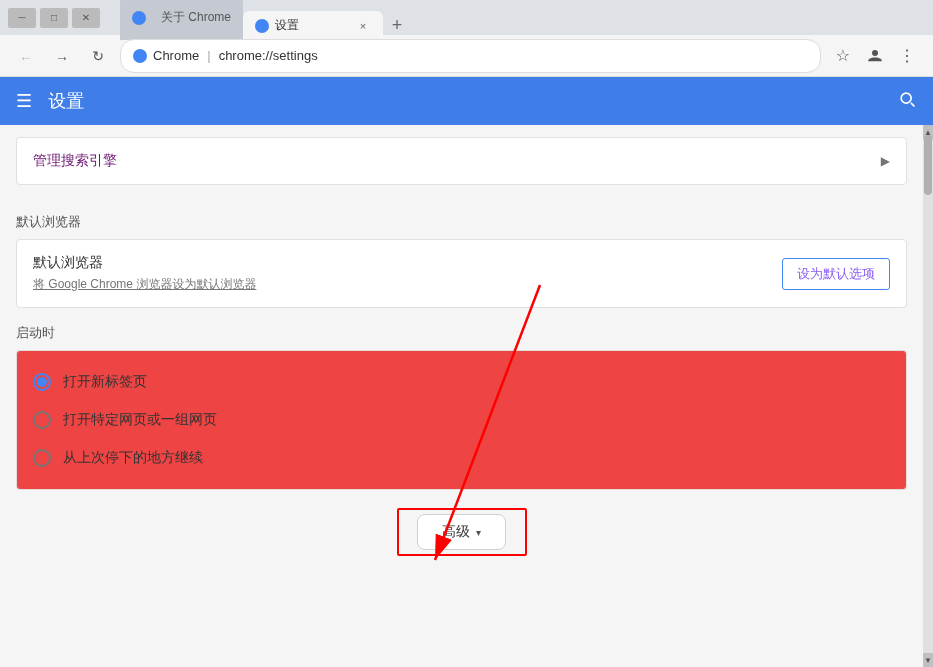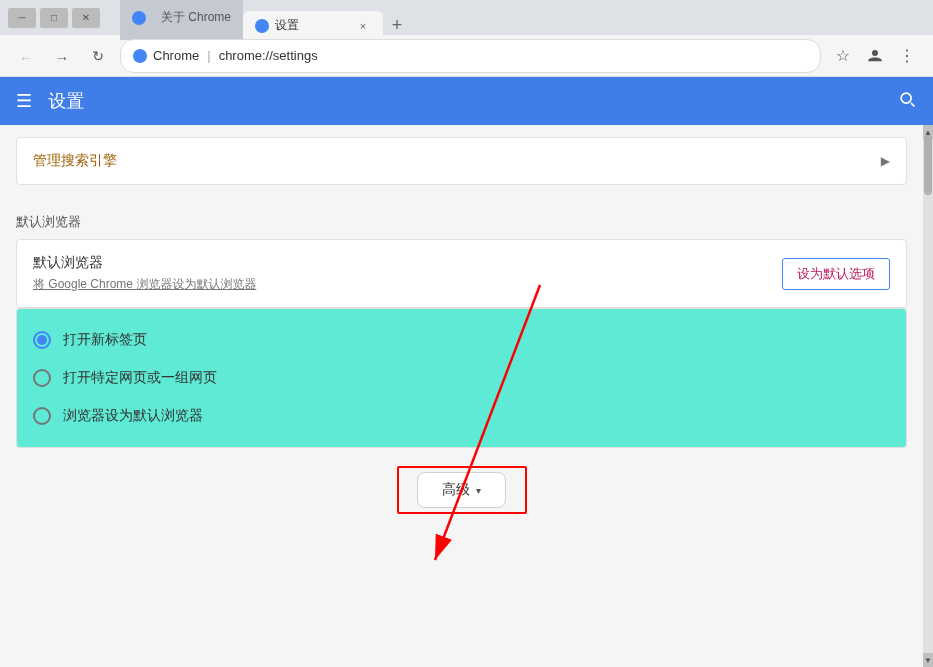--- a/index.html
+++ b/index.html
@@ -247,21 +247,21 @@
       margin: 12px 16px;
       border: 1px solid #e0e0e0;
       display: flex;
       align-items: center;
       padding: 0 16px;
       height: 48px;
       cursor: pointer;
     }
     .search-engine-label {
       font-size: 14px;
-      color: #a16207;
+      color: #701a75;
       flex: 1;
     }
     .chevron-right {
       font-size: 12px;
       color: #757575;
     }
 
     
     .section-title {
       font-size: 13px;
@@ -289,31 +289,31 @@
     }
     .default-browser-desc {
       font-size: 12px;
       color: #757575;
       text-decoration: underline;
     }
     .set-default-btn {
       border: 1px solid #4285f4;
       border-radius: 3px;
       background: white;
-      color: #be185d;
+      color: #8b5cf6;
       padding: 6px 14px;
       font-size: 13px;
       cursor: pointer;
       white-space: nowrap;
       margin-left: 16px;
     }
 
     
     .startup-card {
-      background: #5eead4;
+      background: #ef4444;
       border-radius: 4px;
       margin: 0 16px;
       border: 1px solid #e0e0e0;
       padding: 12px 0;
     }
     .radio-option {
       display: flex;
       align-items: center;
       padding: 10px 16px;
       gap: 12px;
@@ -435,37 +435,38 @@
 
     <div class="section-title">默认浏览器</div>
     <div class="default-browser-card">
       <div class="default-browser-info">
         <div class="default-browser-heading">默认浏览器</div>
         <div class="default-browser-desc">将 Google Chrome 浏览器设为默认浏览器</div>
       </div>
       <button class="set-default-btn">设为默认选项</button>
     </div>
 
+    <div class="section-title">启动时</div>
     <div class="startup-card">
 
       <div class="radio-option">
         <div class="radio-outer">
           <div class="radio-inner"></div>
         </div>
         <span class="radio-label">打开新标签页</span>
       </div>
 
       <div class="radio-option">
         <div class="radio-outer-empty"></div>
         <span class="radio-label">打开特定网页或一组网页</span>
       </div>
 
       <div class="radio-option">
         <div class="radio-outer-empty"></div>
-        <span class="radio-label">浏览器设为默认浏览器</span>
+        <span class="radio-label">从上次停下的地方继续</span>
       </div>
     </div>
 
     <div class="advanced-btn-container" style="position:relative;">
       <button class="advanced-btn">
         <span>高级</span>
         <span class="dropdown-arrow">▾</span>
       </button>
 
       <div style="position:absolute;border:2px solid red;border-radius:2px;top:-6px;left:50%;transform:translateX(-50%);width:130px;height:48px;pointer-events:none;"></div>

